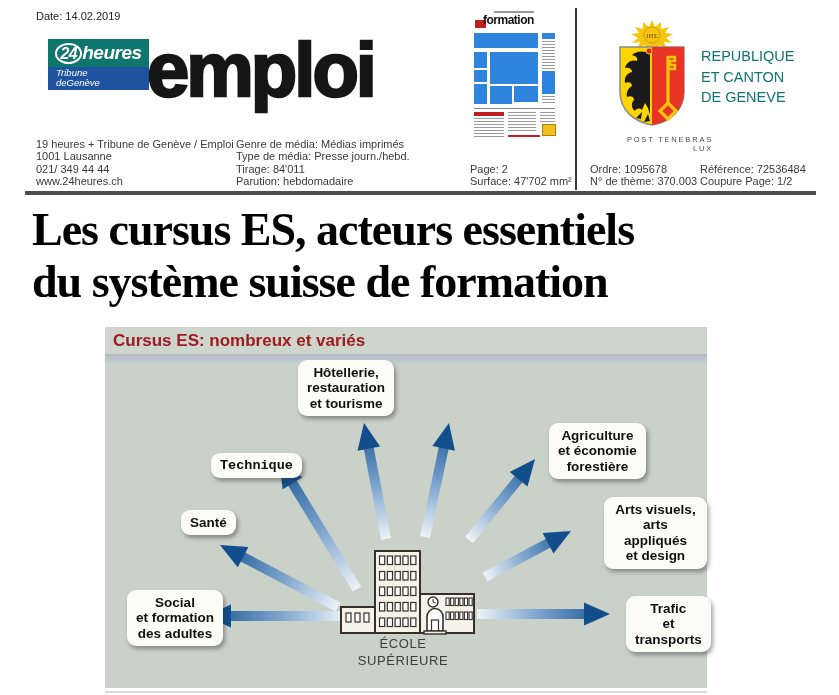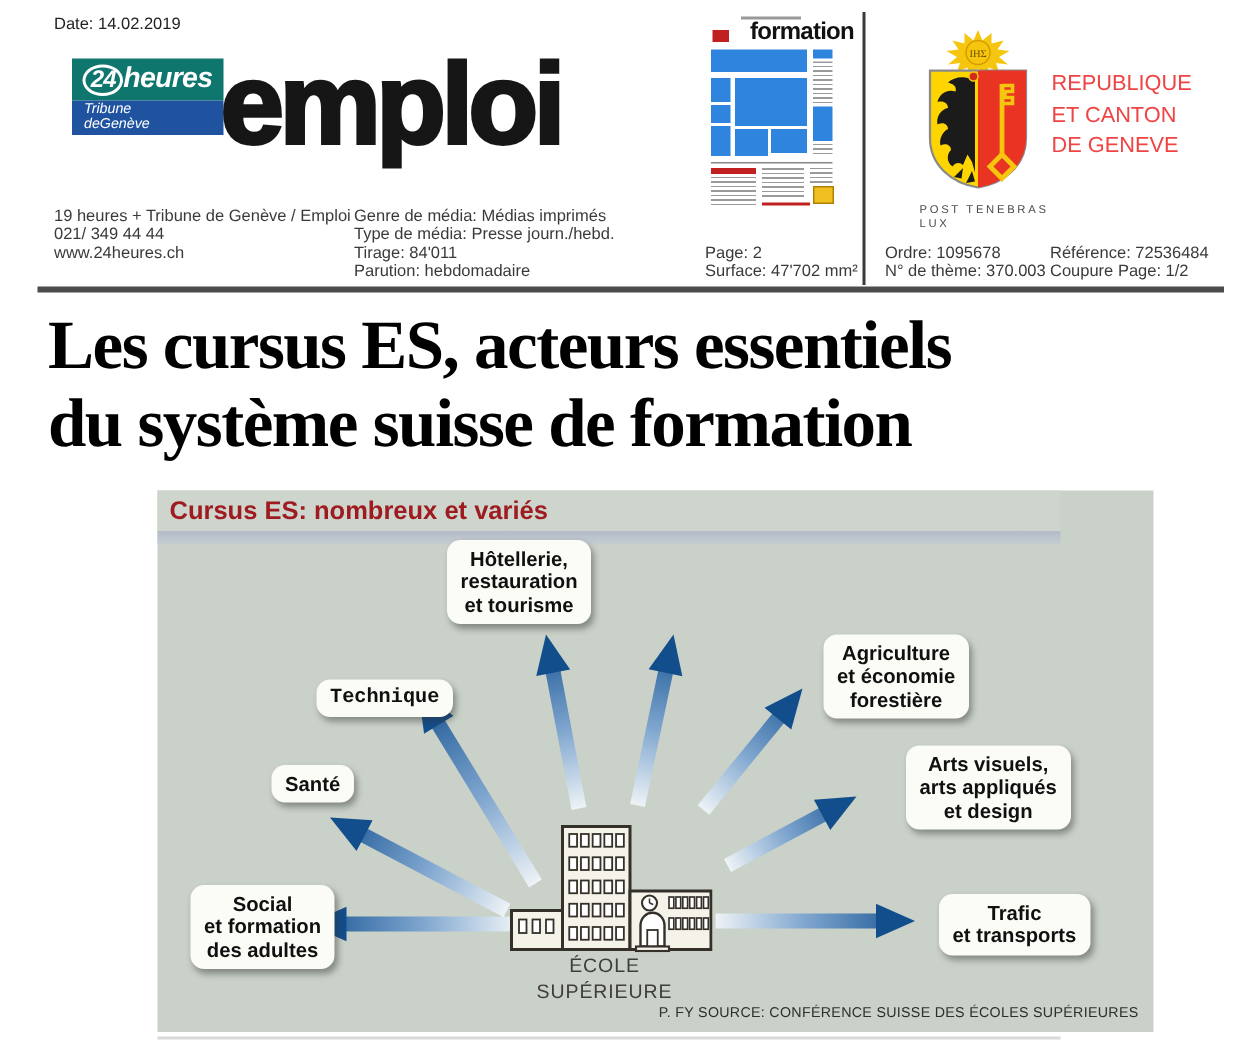--- a/index.html
+++ b/index.html
@@ -22,49 +22,49 @@
   .section-logo{left:147px;top:26px;font-size:76px;font-weight:bold;color:#161616;
     letter-spacing:-3px;-webkit-text-stroke:2.5px #161616;}
 
   
   .thumb{left:468px;top:8px;width:92px;height:132px;background:#fff;}
   .thumb div{position:absolute;}
   .t-blue{background:#2f84dd;}
   .t-lines{background:repeating-linear-gradient(to bottom,#9a9a9a 0 1px,transparent 1px 3px);}
   .t-topline{left:26px;top:3px;width:40px;height:2px;background:#999;}
   .t-flag{left:7px;top:12px;width:11px;height:8px;background:#c02020;}
-  .t-mast{left:32px;top:5px;font-size:16px;font-weight:bold;color:#111;letter-spacing:-0.5px;}
+  .t-mast{left:15px;top:5px;font-size:12px;font-weight:bold;color:#111;letter-spacing:-0.5px;}
   .t-rule{left:6px;top:100px;width:81px;height:1px;background:#888;}
   .t-redbar{left:6px;top:104px;width:30px;height:4px;background:#c02020;}
   .t-redline{left:40px;top:127px;width:32px;height:2px;background:#c02020;}
   .t-yellow{left:74px;top:116px;width:12px;height:10px;background:#f0c020;border:1px solid #b08000;}
 
   .vrule{left:575px;top:8px;width:2px;height:182px;background:#3a3a3a;}
 
   
-  .canton-name{left:701px;top:46px;font-size:14.5px;line-height:1.42;color:#ef4444;}
+  .canton-name{left:701px;top:46px;font-size:14.5px;line-height:1.42;color:#0f766e;}
   .canton-motto{left:613px;top:135px;width:100px;font-size:7.5px;letter-spacing:1.8px;
-    color:#4a4a4a;text-align:left;}
+    color:#4a4a4a;text-align:right;}
 
   
   .meta-col{font-size:11px;line-height:12.4px;color:#3a3a3a;}
   .col1{left:36px;top:138px;}
   .col2{left:236px;top:138px;}
   .col3{left:470px;top:163px;}
   .col4{left:590px;top:163px;}
   .col5{left:700px;top:163px;}
   .hbar{left:25px;top:191px;width:791px;height:4px;background:#4c4c4e;}
 
   
   .headline{left:32px;top:204px;width:790px;
     font-family:"Liberation Serif",serif;font-weight:bold;
     font-size:46px;line-height:1.12;letter-spacing:-1px;color:#000;}
 
   
-  .diagram{left:105px;top:327px;width:664px;height:361px;background:#c9d1c8;}
+  .diagram{left:105px;top:327px;width:602px;height:361px;background:#c9d1c8;}
   .diagram *{position:absolute;}
   .dg-titlebar{left:0;top:0;width:602px;height:27px;background:#cdd5cc;}
   .dg-title{left:8px;top:4px;font-size:17px;font-weight:bold;color:#9e1c21;position:absolute;}
   .dg-band{left:0;top:27px;width:602px;height:9px;
     background:linear-gradient(to bottom,#b2bbc8,#c6cdd2);}
   #arrows-svg{left:0;top:0;z-index:1;}
   .node{z-index:2;background:#fcfcf7;border-radius:9px;
     box-shadow:2px 3px 4px rgba(50,50,50,.45);
     font-weight:bold;font-size:13.5px;line-height:1.14;text-align:center;
     padding:5px 9px;color:#101010;white-space:pre-line;margin-left:12px;}
@@ -137,20 +137,21 @@
     <path d="M56 83 l8 8 l-8 8 l-8 -8 z"></path>
   </g>
 </svg>
 <div class="abs canton-name pre">REPUBLIQUE
 ET CANTON
 DE GENEVE</div>
 <div class="abs canton-motto">POST TENEBRAS LUX</div>
 
 <div class="abs meta-col col1">
   <div>19 heures + Tribune de Genève / Emploi</div>
+  <div>1001 Lausanne</div>
   <div>021/ 349 44 44</div>
   <div>www.24heures.ch</div>
 </div>
 <div class="abs meta-col col2">
   <div>Genre de média: Médias imprimés</div>
   <div>Type de média: Presse journ./hebd.</div>
   <div>Tirage: 84'011</div>
   <div>Parution: hebdomadaire</div>
 </div>
 <div class="abs meta-col col3">
@@ -312,15 +313,14 @@
     </g>
     <g stroke="#35302a" fill="#ffffff">
       <path d="M94 82 v-14 a8 8.5 0 0 1 16 0 v14 z" stroke-width="1.6"></path>
       <rect x="98.5" y="71" width="7" height="11" stroke-width="1.2"></rect>
       <rect x="91" y="82" width="22" height="3" fill="#f4f2e9" stroke-width="1.4"></rect>
     </g>
   </svg>
   <div class="center-label pre">ÉCOLE
 SUPÉRIEURE</div>
 
-  <div class="dg-source">P. FY SOURCE: CONFÉRENCE SUISSE DES ÉCOLES SUPÉRIEURES</div>
 </div>
 <div class="abs below-line"></div>
 
 </body></html>

